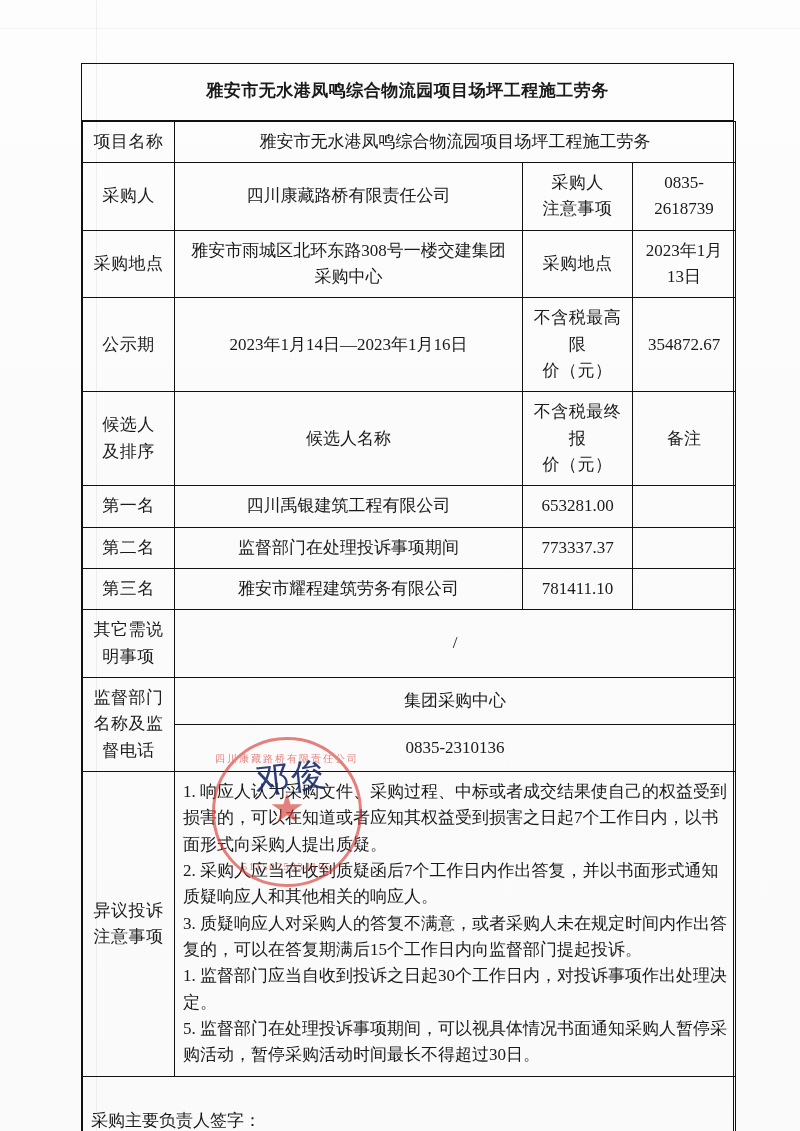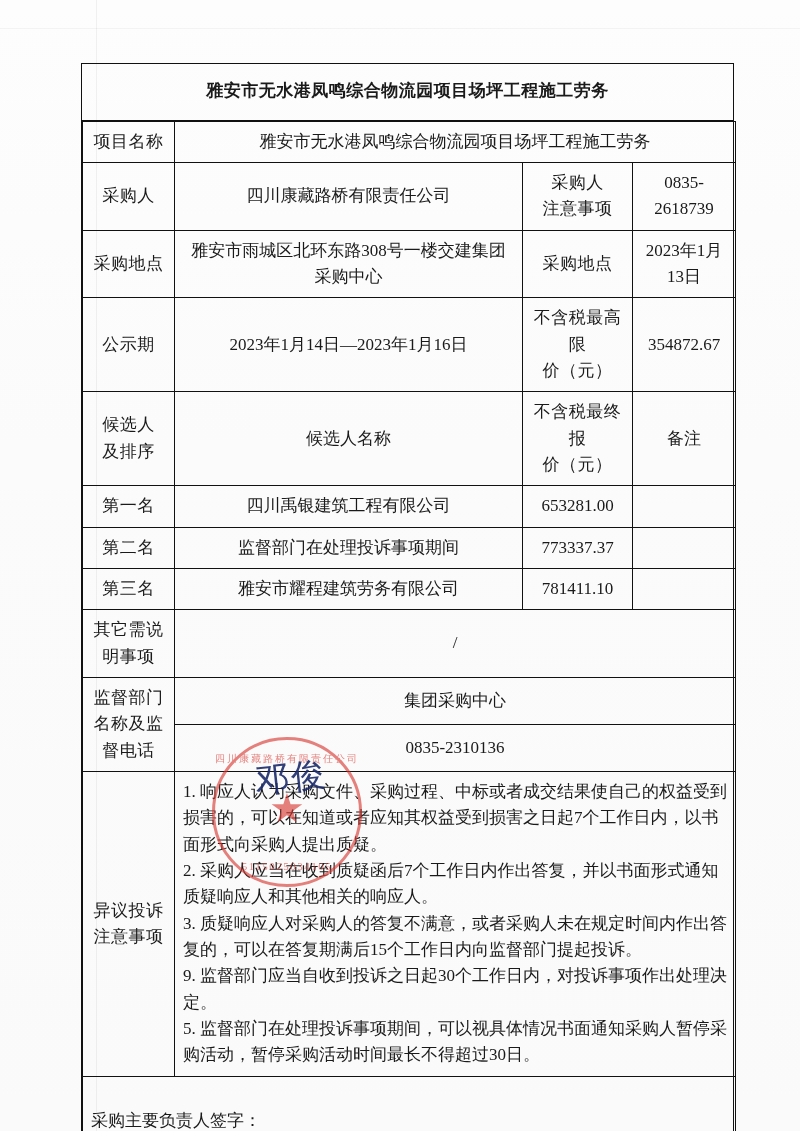--- a/index.html
+++ b/index.html
@@ -255,21 +255,21 @@
 
       <tr>
         <td class="lbl">
           <div>异议投诉</div>
           <div>注意事项</div>
         </td>
         <td class="note-cell" colspan="4">
           <p>1. 响应人认为采购文件、采购过程、中标或者成交结果使自己的权益受到损害的，可以在知道或者应知其权益受到损害之日起7个工作日内，以书面形式向采购人提出质疑。</p>
           <p>2. 采购人应当在收到质疑函后7个工作日内作出答复，并以书面形式通知质疑响应人和其他相关的响应人。</p>
           <p>3. 质疑响应人对采购人的答复不满意，或者采购人未在规定时间内作出答复的，可以在答复期满后15个工作日内向监督部门提起投诉。</p>
-          <p>9. 监督部门应当自收到投诉之日起30个工作日内，对投诉事项作出处理决定。</p>
+          <p>1. 监督部门应当自收到投诉之日起30个工作日内，对投诉事项作出处理决定。</p>
           <p>5. 监督部门在处理投诉事项期间，可以视具体情况书面通知采购人暂停采购活动，暂停采购活动时间最长不得超过30日。</p>
         </td>
       </tr>
 
       <tr class="sign-row">
         <td class="sign-label" colspan="5">采购主要负责人签字：</td>
       </tr>
     </tbody>
   </table>
 </div>

